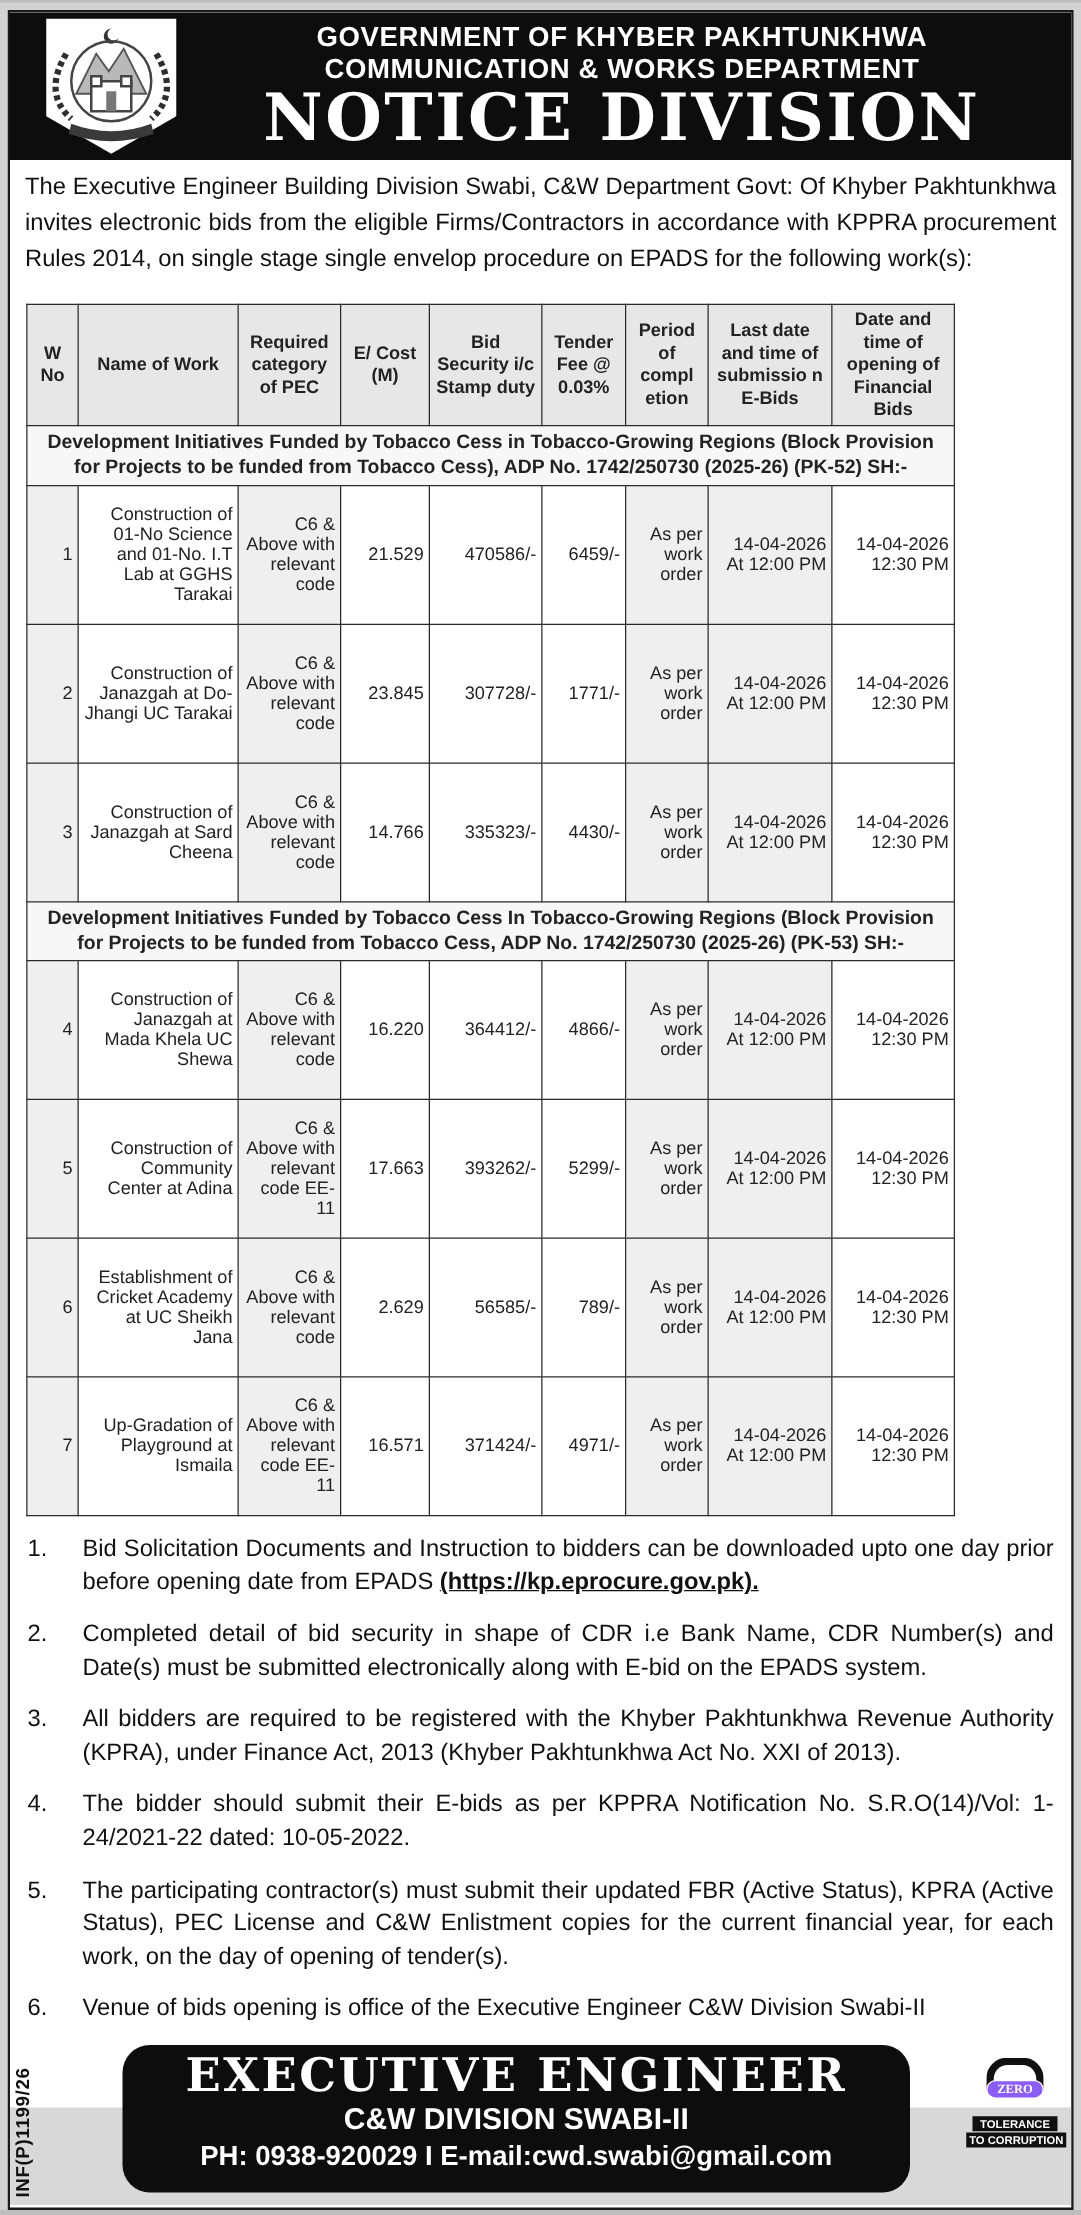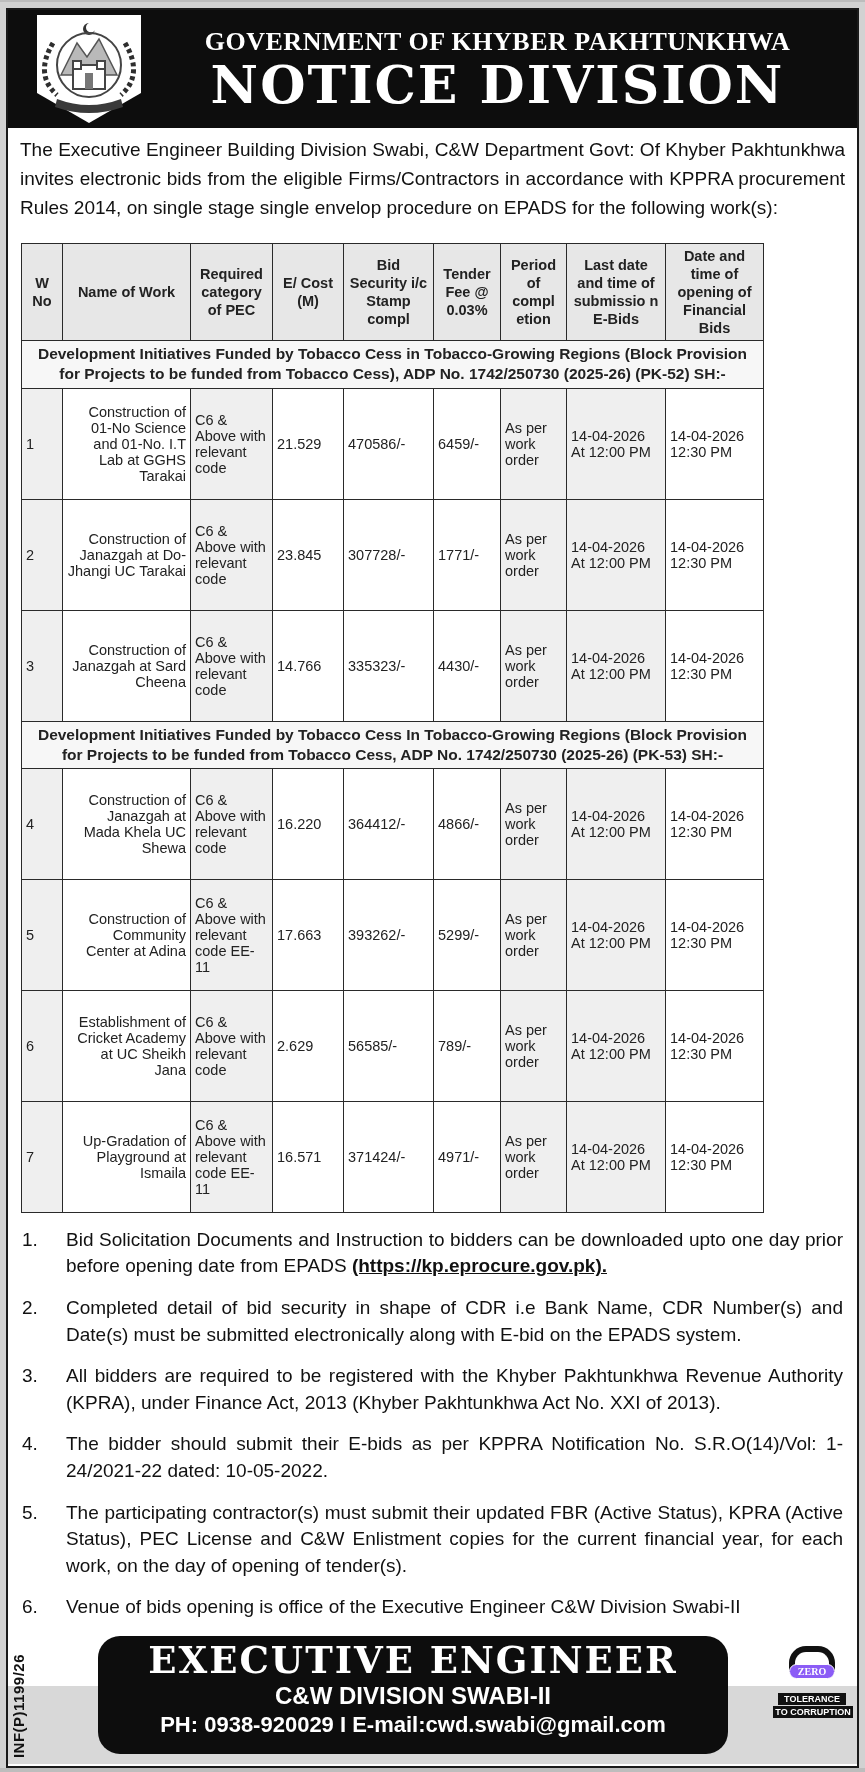--- a/index.html
+++ b/index.html
@@ -3,38 +3,38 @@
 <meta charset="utf-8">
 <style>
   html,body{margin:0;padding:0;background:#bdbdbd;font-family:"Liberation Sans",sans-serif;}
   .page{position:relative;width:849px;height:1756px;margin:0 auto;background:#ffffff;
         border:2px solid #1a1a1a;outline:6px solid #d2d2d2;margin-top:8px;overflow:hidden;}
 
   
   .banner{background:#0d0d0d;color:#fff;height:118px;display:flex;align-items:center;padding:0 6px;}
   .logo-wrap{width:150px;display:flex;justify-content:center;}
   .banner-text{flex:1;text-align:center;padding-right:20px;}
-  .dept1,.dept2{font-weight:bold;font-size:26px;letter-spacing:.5px;line-height:1.15;
-        font-family:Liberation Serif, serif;}
+  .dept1,.dept2{font-weight:bold;font-size:22px;letter-spacing:.5px;line-height:1.15;
+        font-family:Liberation Sans, sans-serif;}
   .notice-title{font-family:"DejaVu Serif",serif;font-weight:bold;font-size:52px;line-height:1.0;
         letter-spacing:2px;margin-top:2px;}
 
   
   .subheading{text-align:center;font-size:27px;font-weight:bold;margin:14px 10px 6px 10px;}
   .subheading span{text-decoration:underline;}
 
   
   .intro{font-size:19px;line-height:1.52;text-align:justify;margin:8px 12px 20px 12px;color:#111;}
 
   
   table.works{border-collapse:collapse;margin:6px 0 6px 13px;table-layout:fixed;width:742px;
         font-size:14.5px;color:#222;}
   table.works td,table.works th{border:1.5px solid #2a2a2a;padding:3px 4px;vertical-align:middle;}
   table.works th{background:#e7e7e7;font-weight:bold;text-align:center;line-height:1.25;}
-  td.c{text-align:left;}
+  td.c{text-align:right;}
   td.name{text-align:right;padding-left:7px;}
   .shade{background:#efefef;}
   .band{background:#f7f7f7;font-weight:bold;text-align:center;font-size:15.5px;line-height:1.3;
         padding:4px 6px;}
   tr.work-row td{height:104px;}
 
   
   .notes{margin:14px 14px 0 14px;}
   .note{display:flex;font-size:19px;line-height:1.4;margin-bottom:15px;color:#111;}
   .note .num{width:44px;flex:none;}
@@ -79,20 +79,21 @@
         <rect x="44" y="48" width="8" height="8" fill="#ffffff" stroke="#444" stroke-width="2"></rect>
         <rect x="68" y="48" width="8" height="8" fill="#ffffff" stroke="#444" stroke-width="2"></rect>
         <rect x="56" y="60" width="8" height="16" fill="#777"></rect>
         <path d="M24 30 C12 50 12 68 28 82" fill="none" stroke="#2e2e2e" stroke-width="5" stroke-dasharray="4 3"></path>
         <path d="M96 30 C108 50 108 68 92 82" fill="none" stroke="#2e2e2e" stroke-width="5" stroke-dasharray="4 3"></path>
         <path d="M28 86 q32 12 64 0 l2 8 q-34 12 -68 0 z" fill="#3a3a3a"></path>
       </svg>
     </div>
     <div class="banner-text">
       <div class="dept1">GOVERNMENT OF KHYBER PAKHTUNKHWA</div>
+      <div class="dept2">COMMUNICATION &amp; WORKS DEPARTMENT</div>
       <div class="notice-title">NOTICE DIVISION</div>
     </div>
   </div>
 
 
   <div class="intro">The Executive Engineer Building Division Swabi, C&amp;W Department Govt: Of Khyber Pakhtunkhwa invites electronic bids from the eligible Firms/Contractors in accordance with KPPRA procurement Rules 2014, on single stage single envelop procedure on EPADS for the following work(s):</div>
 
   <table class="works">
     <colgroup>
       <col style="width:41px">
@@ -104,21 +105,21 @@
         <col style="width:66px">
         <col style="width:99px">
         <col style="width:98px">
     </colgroup>
     <tbody>
         <tr>
       <th>W No</th>
       <th>Name of Work</th>
       <th>Required category of PEC</th>
       <th>E/ Cost (M)</th>
-      <th>Bid Security i/c Stamp compl</th>
+      <th>Bid Security i/c Stamp duty</th>
       <th>Tender Fee @ 0.03%</th>
       <th>Period of compl etion</th>
       <th>Last date and time of submissio n E-Bids</th>
       <th>Date and time of opening of Financial Bids</th>
     </tr>
 
     <tr>
       <td class="band" colspan="9">Development Initiatives Funded by Tobacco Cess in Tobacco-Growing Regions (Block Provision for Projects to be funded from Tobacco Cess), ADP No. 1742/250730 (2025-26) (PK-52) SH:-</td>
     </tr>
 

